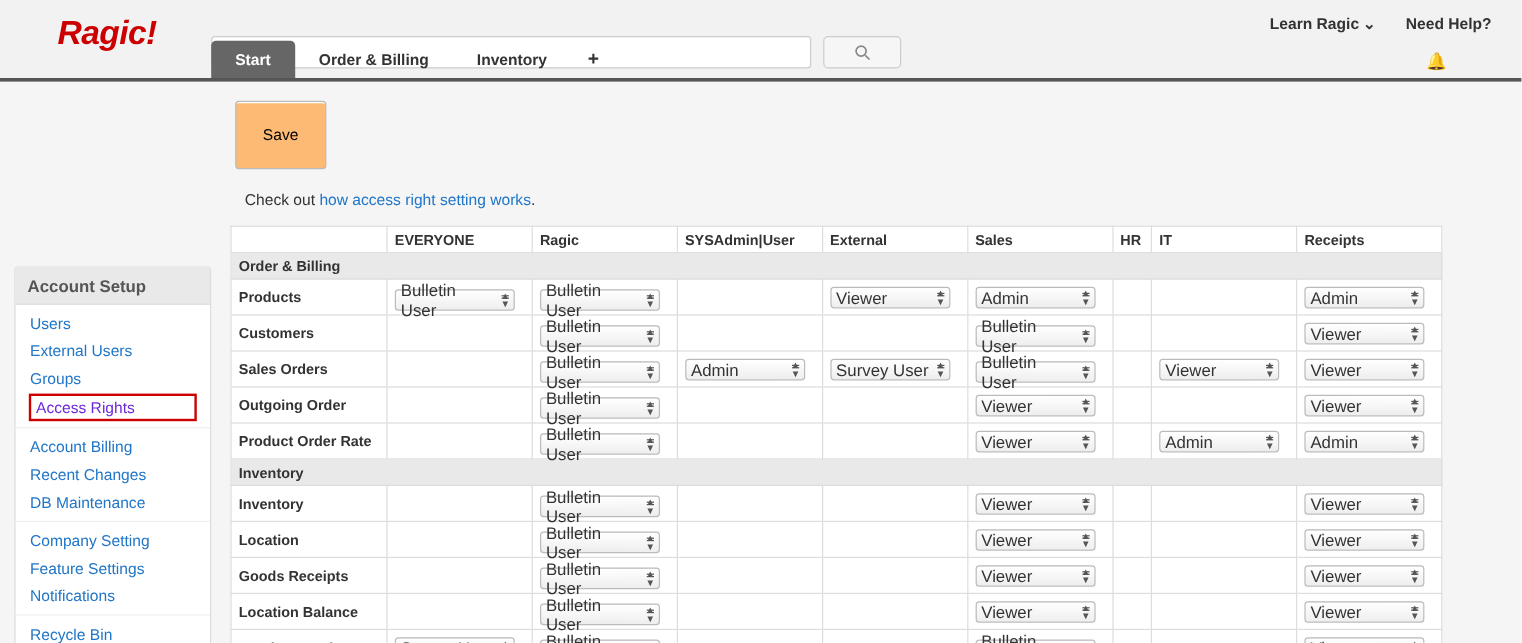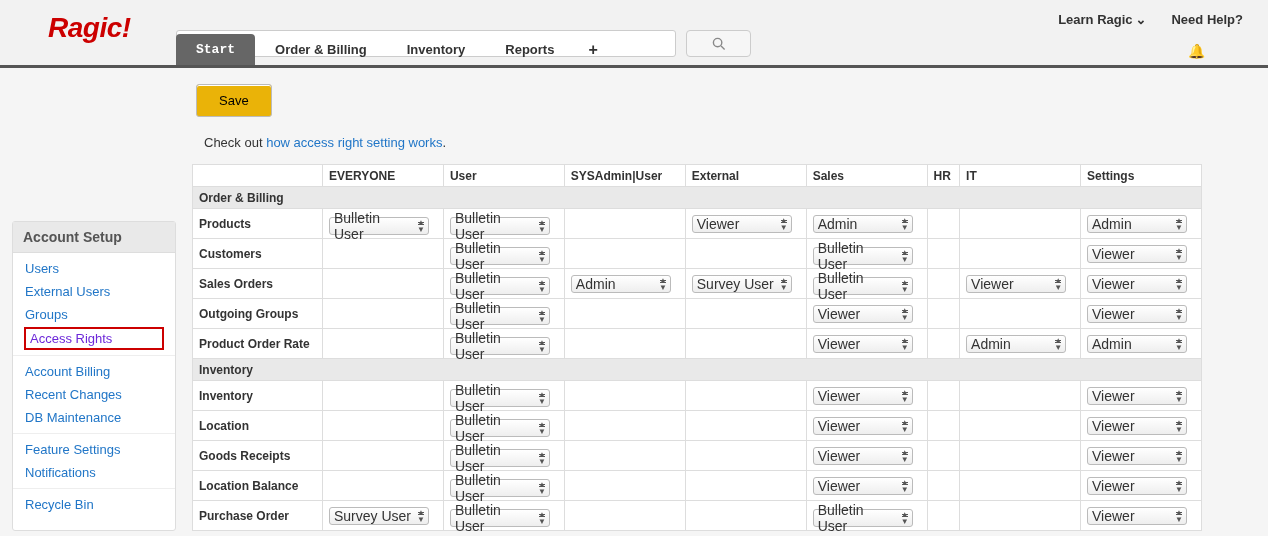--- a/index.html
+++ b/index.html
@@ -8,36 +8,36 @@
   .topbar { background: #f2f2f2; height: 65px; position: relative; padding: 0 20px; }
   .logo { position: absolute; left: 48px; top: 12px; font-size: 28px; font-weight: 900; color: #cc0000; font-family: Arial, sans-serif; font-style: italic; letter-spacing: -0.5px; }
   .search-wrap { position: absolute; left: 176px; top: 30px; display: flex; gap: 10px; }
   .search-input { width: 500px; height: 27px; border: 1px solid #ccc; border-radius: 3px; padding: 0 8px; font-size: 13px; background:#fff; }
   .search-btn { width: 65px; height: 27px; border: 1px solid #ccc; border-radius: 4px; background: #f6f6f6; display:flex; align-items:center; justify-content:center; cursor:pointer; }
   .top-links { position: absolute; right: 25px; top: 12px; display:flex; gap: 25px; align-items:flex-start; font-weight:700; color:#333; font-size:13px; }
   .top-links .caret { display:inline-block; margin-left:3px; }
 
   .tabbar { position:absolute; left:176px; bottom:0; display:flex; align-items:flex-end; gap:0; }
   .tab { padding: 8px 20px; font-size:13px; font-weight:700; color:#333; cursor:pointer; }
-  .tab.active { background:#666; color:#fff; border-radius:4px 4px 0 0;font-family:Liberation Mono, monospace; }
+  .tab.active { background:#666; color:#fff; border-radius:4px 4px 0 0; }
   .tab.plus { font-size:16px; font-weight:700; padding:6px 14px; }
 
   .underbar { height:3px; background:#555; width:100%; }
 
   .container { display:flex; padding: 10px 12px; gap: 16px; align-items:flex-end; }
   
   .sidebar { width: 164px; background:#fff; border:1px solid #ddd; border-radius:3px; padding-bottom:10px; }
   .sidebar-header { background:#e9e9e9; padding:7px 10px; font-weight:700; font-size:14px; color:#555; border-bottom:1px solid #ddd; }
   .side-group { padding: 4px 0; border-bottom: 1px solid #eee; }
   .side-group:last-child { border-bottom:none; }
   .side-item { display:block; padding: 4px 12px; color:#2176c7; font-size:13px; cursor:pointer; }
   .side-item.selected { border:2px solid #cc0000; margin: 1px 11px; padding:2px 4px; color:#6d28d9; font-weight:400; }
 
   .main { flex:1; padding-top:6px; }
-  .save-btn { background:#eab308; border:1px solid #bbb; border-radius:3px; padding:8px 22px; font-size:13px; cursor:pointer; margin-left:4px; box-shadow: inset 0 1px 0 #fff; }
+  .save-btn { background:#fdba74; border:1px solid #bbb; border-radius:3px; padding:20px 22px; font-size:13px; cursor:pointer; margin-left:4px; box-shadow: inset 0 1px 0 #fff; }
   .helper-text { margin: 18px 0 14px 12px; font-size:13px; color:#333; }
   .helper-text a { color:#2176c7; text-decoration:none; }
   
   table.rights { border-collapse:collapse; width: 1010px; background:#fff; }
   table.rights th, table.rights td { border:1px solid #ddd; padding:3px 6px; text-align:left; font-size:12px; vertical-align:middle; height:22px; }
   table.rights th { font-weight:700; background:#fff; }
   table.rights th.rowhead { width: 130px; }
   table.rights tr.section td { background:#e9e9e9; font-weight:700; font-size:12px; }
   table.rights td.label { font-weight:700;margin-top:16px; }
   
@@ -69,21 +69,20 @@
   </div>
   <div class="top-links">
     <span><span>Learn Ragic</span><span class="caret">⌄</span></span>
     <span>Need Help?</span>
   </div>
   <div class="tabbar">
 
   <div class="tab active">Start</div>
       <div class="tab">Order &amp; Billing</div>
       <div class="tab">Inventory</div>
-      <div class="tab">Reports</div>
       <div class="tab plus">+</div>
     </div>
   <span class="bell">🔔</span>
 </div>
 <div class="underbar"></div>
 
 <div class="container">
   <div class="sidebar">
     <div class="sidebar-header">Account Setup</div>
 
@@ -92,45 +91,46 @@
         <a class="side-item">External Users</a>
         <a class="side-item">Groups</a>
         <a class="side-item selected">Access Rights</a>
       </div>
       <div class="side-group">
         <a class="side-item">Account Billing</a>
         <a class="side-item">Recent Changes</a>
         <a class="side-item">DB Maintenance</a>
       </div>
       <div class="side-group">
+        <a class="side-item">Company Setting</a>
         <a class="side-item">Feature Settings</a>
         <a class="side-item">Notifications</a>
       </div>
       <div class="side-group">
         <a class="side-item">Recycle Bin</a>
       </div>
     </div>
 
   <div class="main">
     <button class="save-btn">Save</button>
     <p class="helper-text">
       <span>Check out </span><a href="#">how access right setting works</a><span>.</span>
     </p>
     <table class="rights">
       <thead>
           <tr>
             <th class="rowhead"></th>
             <th>EVERYONE</th>
-            <th>User</th>
+            <th>Ragic</th>
             <th>SYSAdmin|User</th>
             <th>External</th>
             <th>Sales</th>
             <th>HR</th>
             <th>IT</th>
-            <th>Settings</th>
+            <th>Receipts</th>
           </tr>
         </thead>
       <tbody>
           <tr class="section">
             <td colspan="9">Order &amp; Billing</td>
           </tr>
           <tr>
             <td class="label">Products</td>
             <td><span class="sel-wrap"><div class="sel">Bulletin User</div><span class="sel-arrows">▲<br>▼</span></span></td>
             <td><span class="sel-wrap"><div class="sel">Bulletin User</div><span class="sel-arrows">▲<br>▼</span></span></td>
@@ -157,21 +157,21 @@
             <td></td>
             <td><span class="sel-wrap"><div class="sel">Bulletin User</div><span class="sel-arrows">▲<br>▼</span></span></td>
             <td><span class="sel-wrap"><div class="sel">Admin</div><span class="sel-arrows">▲<br>▼</span></span></td>
             <td><span class="sel-wrap"><div class="sel">Survey User</div><span class="sel-arrows">▲<br>▼</span></span></td>
             <td><span class="sel-wrap"><div class="sel">Bulletin User</div><span class="sel-arrows">▲<br>▼</span></span></td>
             <td></td>
             <td><span class="sel-wrap"><div class="sel">Viewer</div><span class="sel-arrows">▲<br>▼</span></span></td>
             <td><span class="sel-wrap"><div class="sel">Viewer</div><span class="sel-arrows">▲<br>▼</span></span></td>
           </tr>
           <tr>
-            <td class="label">Outgoing Groups</td>
+            <td class="label">Outgoing Order</td>
             <td></td>
             <td><span class="sel-wrap"><div class="sel">Bulletin User</div><span class="sel-arrows">▲<br>▼</span></span></td>
             <td></td>
             <td></td>
             <td><span class="sel-wrap"><div class="sel">Viewer</div><span class="sel-arrows">▲<br>▼</span></span></td>
             <td></td>
             <td></td>
             <td><span class="sel-wrap"><div class="sel">Viewer</div><span class="sel-arrows">▲<br>▼</span></span></td>
           </tr>
           <tr>

